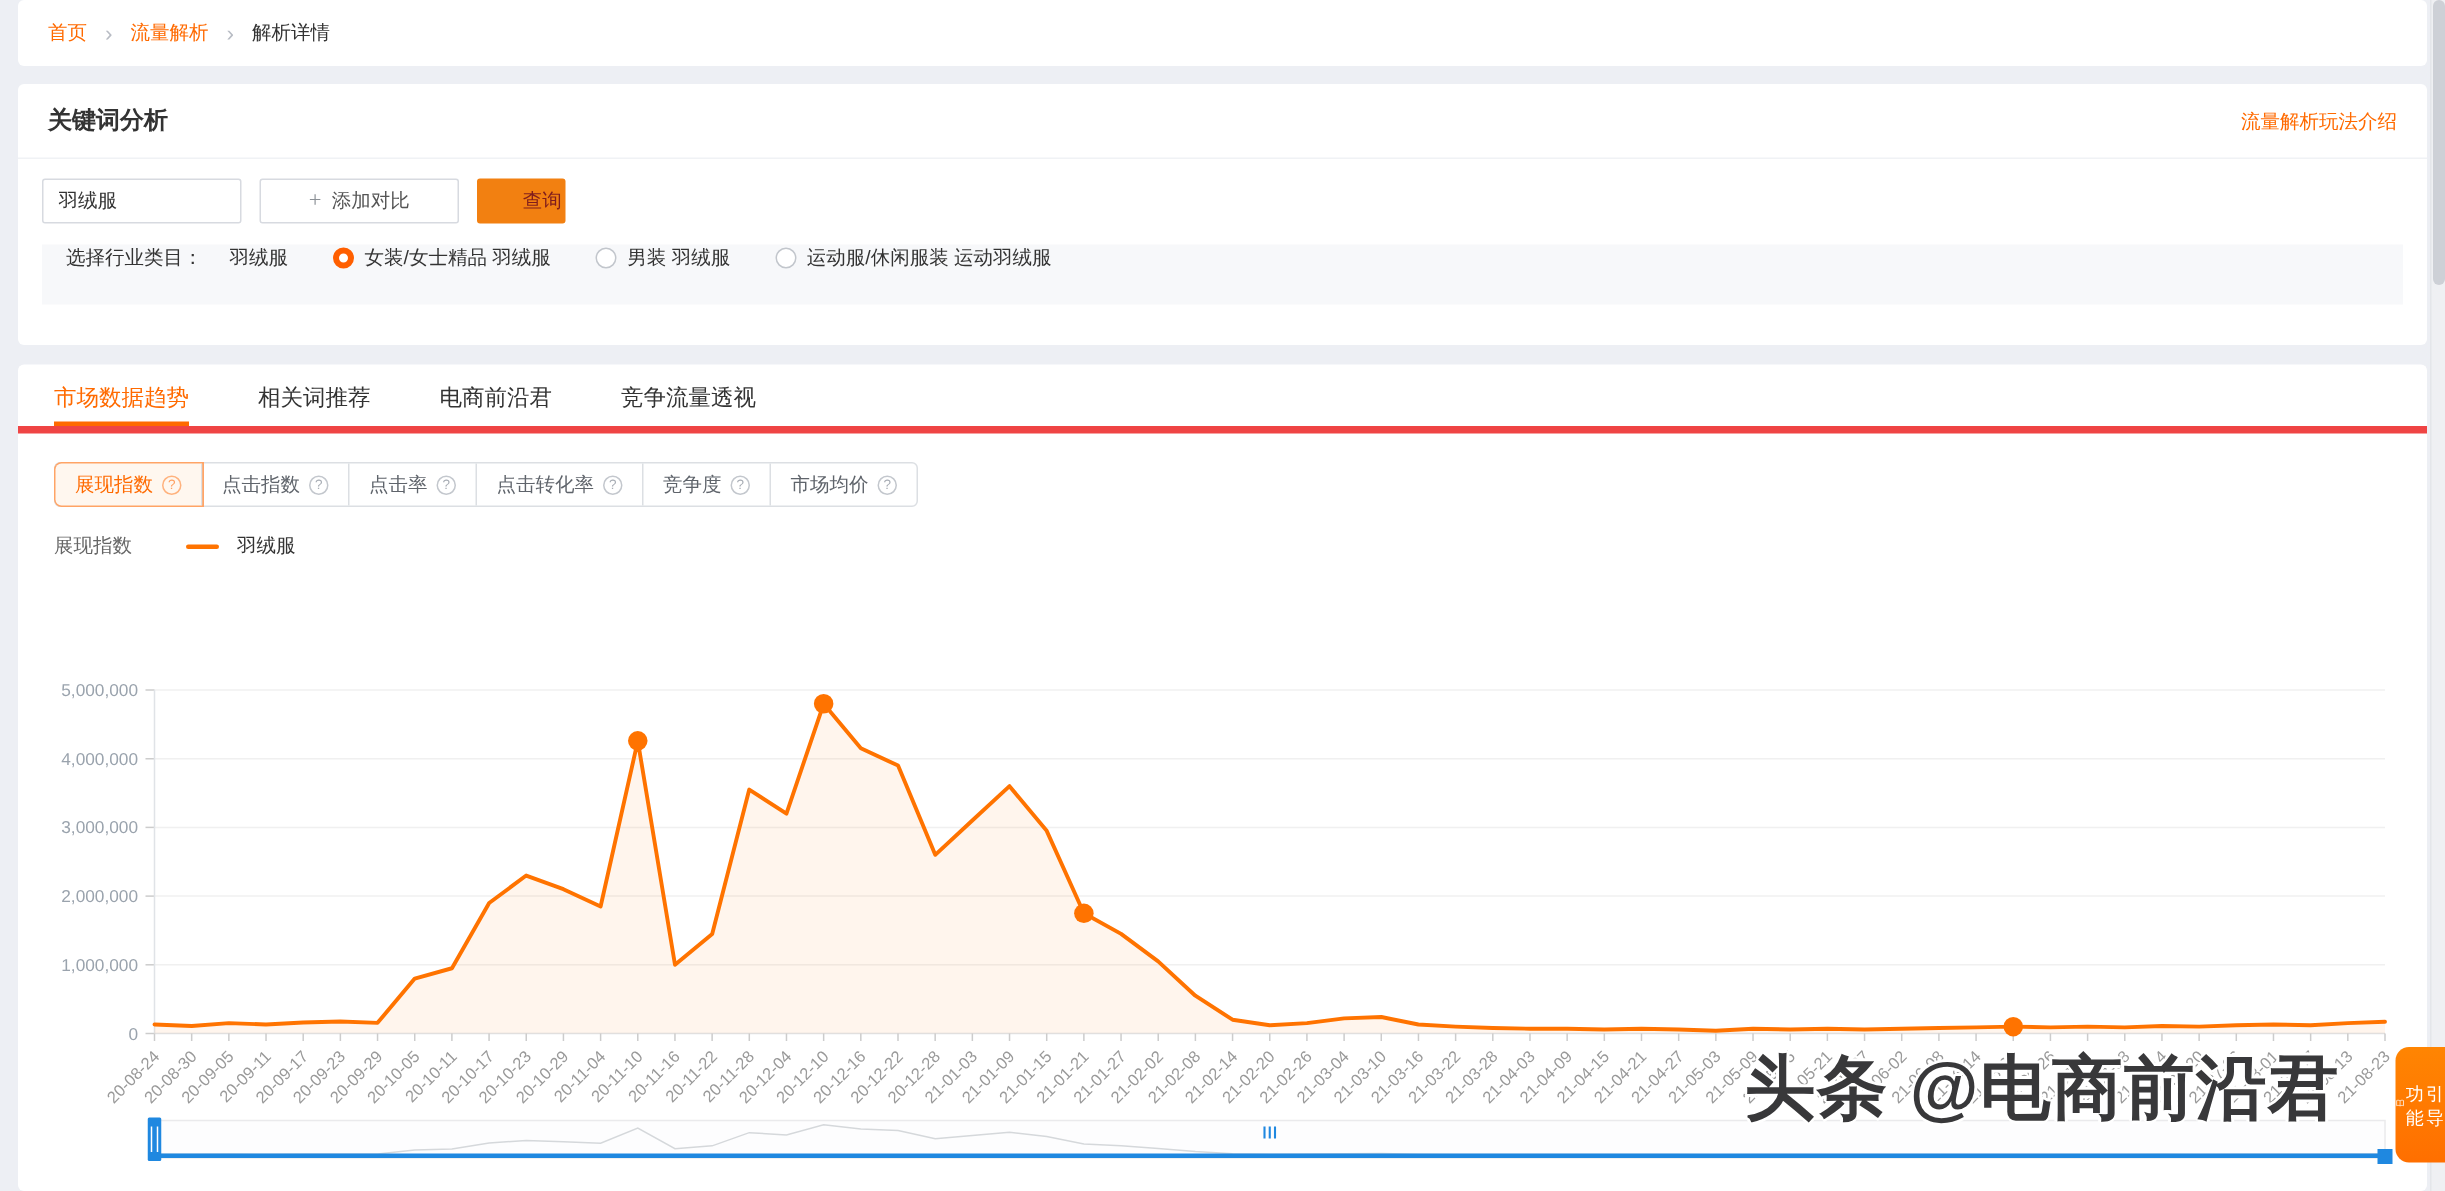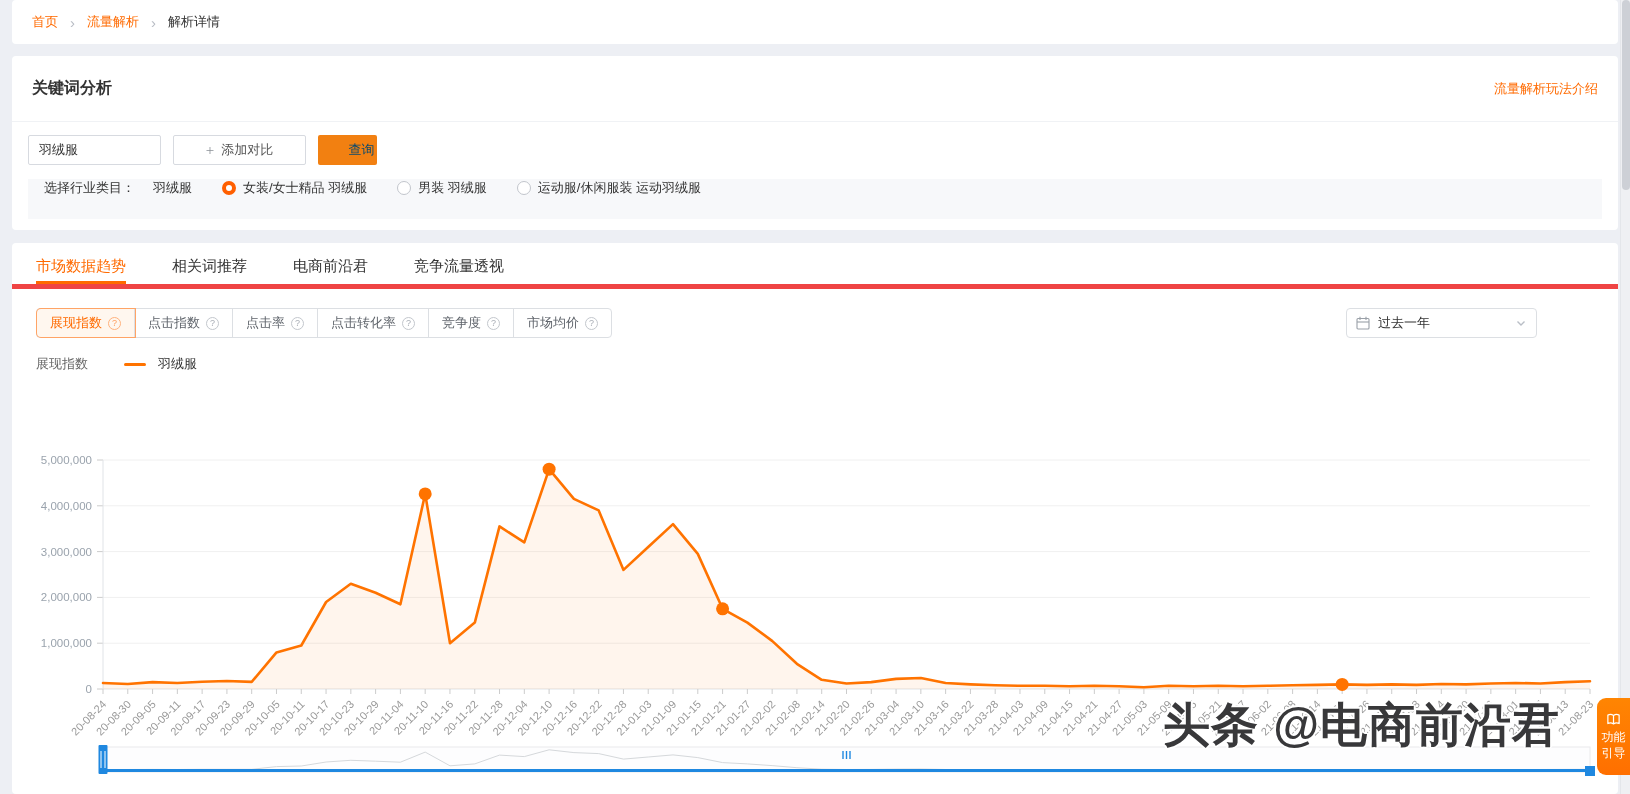--- a/index.html
+++ b/index.html
@@ -13,34 +13,34 @@
 
   
   #card-breadcrumb { top:0; height:44px; display:flex; align-items:center; padding:0 20px; }
   .bc-link { color:#ff6a00; cursor:pointer; }
   .bc-current { color:#333; }
   .bc-sep { color:#b8bcc4; margin:0 12px; font-size:12px; }
   .bc-sep::before { content:"›"; font-size:15px; }
 
   
   #card-keyword { top:56px; height:174px; }
-  .kw-header { height:66px; display:flex; align-items:center; justify-content:space-between;
+  .kw-header { height:50px; display:flex; align-items:center; justify-content:space-between;
                padding:0 20px; border-bottom:1px solid #f0f2f5; }
   .kw-title { font-size:16px; font-weight:bold; color:#333; }
   .kw-intro { color:#ff6a00; font-size:13px; cursor:pointer; }
   .kw-controls { display:flex; margin:13px 0 0 16px; }
   .kw-input { width:133px; height:30px; border:1px solid #d7dae0; border-radius:2px;
               padding:0 10px; font-size:13px; color:#333; outline:none;
               font-family:"Liberation Sans","DejaVu Sans",sans-serif; }
   .kw-compare { width:133px; height:30px; margin-left:12px; border:1px solid #d7dae0; border-radius:2px;
                 background:#fff; color:#555; font-size:13px; display:flex; align-items:center; justify-content:center; cursor:pointer;font-family:Liberation Serif, serif; }
   .plus-ico { color:#8b9096; margin-right:7px; font-size:15px; line-height:1; }
   .plus-ico::before { content:"+"; }
   .kw-query { width:59px; height:30px; margin-left:12px; border:none; border-radius:2px;
-              background:#f28011; color:#0c4a6e; font-size:13px; cursor:pointer;
+              background:#f28011; color:#7f1d1d; font-size:13px; cursor:pointer;
               font-family:"Liberation Sans","DejaVu Sans",sans-serif;padding-left:28px; }
   .kw-category { margin:14px 16px 0; height:40px; background:#f7f8fa; display:flex; align-items:flex-start; padding:0 16px; }
   .cat-label { color:#333; }
   .cat-keyword { margin-left:18px; color:#333; }
   .radio-item { display:flex; align-items:center; margin-left:30px; cursor:pointer; }
   .radio { width:14px; height:14px; border-radius:50%; background:#fff; border:1px solid #c2c6cc; flex:none; }
   .radio.checked { border:4.5px solid #ff5f00; }
   .radio-item span.lbl { margin-left:7px; color:#333; }
 
   
@@ -75,21 +75,21 @@
   #watermark { position:absolute; top:451px; right:58px; z-index:5; white-space:nowrap;
     font-size:47px; font-weight:bold; color:#38383a; letter-spacing:1px;
     text-shadow:-2px 0 0 #fff,2px 0 0 #fff,0 -2px 0 #fff,0 2px 0 #fff,
                 -1px -1px 0 #fff,1px -1px 0 #fff,-1px 1px 0 #fff,1px 1px 0 #fff; }
 
   
   #scrollbar { position:absolute; right:0; top:0; width:10px; height:794px; background:#eff0f3; border-left:1px solid #e4e6ea; }
   #scroll-thumb { position:absolute; left:1px; top:0; width:8px; height:190px; background:#cdd0d6; border-radius:4px; }
   #guide-btn { position:absolute; right:0; top:698px; width:33px; height:77px; z-index:10;
     background:linear-gradient(#ff8502,#ff6f00); border-radius:9px 0 0 9px; color:#fff;
-    display:flex; flex-direction:column; align-items:center; justify-content:center; cursor:pointer; }
+    display:flex; flex-direction:row; align-items:center; justify-content:center; cursor:pointer; }
   #guide-btn .gline { font-size:12px; line-height:16px; width:33px; text-align:center; }
   #guide-btn svg { margin-bottom:3px; }
 </style>
 </head>
 <body>
 
 <div class="card" id="card-breadcrumb">
   <span class="bc-link">首页</span>
   <span class="bc-sep"></span>
   <span class="bc-link">流量解析</span>
@@ -154,32 +154,20 @@
         <span class="q"></span>
       </div>
       <div class="metric">
         <span>竞争度</span>
         <span class="q"></span>
       </div>
       <div class="metric">
         <span>市场均价</span>
         <span class="q"></span>
       </div>
-    </div>
-    <div class="date-select">
-      <svg width="14" height="14" viewBox="0 0 14 14">
-        <rect x="1" y="2.5" width="12" height="10.5" rx="1" fill="none" stroke="#9aa0a8" stroke-width="1.1"></rect>
-        <line x1="4" y1="0.8" x2="4" y2="4" stroke="#9aa0a8" stroke-width="1.1"></line>
-        <line x1="10" y1="0.8" x2="10" y2="4" stroke="#9aa0a8" stroke-width="1.1"></line>
-        <line x1="1" y1="6" x2="13" y2="6" stroke="#9aa0a8" stroke-width="1.1"></line>
-      </svg>
-      <span class="dlabel">过去一年</span>
-      <svg width="12" height="12" viewBox="0 0 12 12">
-        <path d="M2.5 4.5 L6 8 L9.5 4.5" fill="none" stroke="#b9bec6" stroke-width="1.4"></path>
-      </svg>
     </div>
   </div>
   <div class="legend-row">
     <span class="legend-metric">展现指数</span>
     <span class="legend-dash"></span>
     <span class="legend-series">羽绒服</span>
   </div>
   <div id="chart-wrap">
     <svg id="trend-svg" width="1606" height="365">
         <line x1="91" y1="260" x2="1578" y2="260" stroke="#e0e3e7" stroke-width="1"></line>

